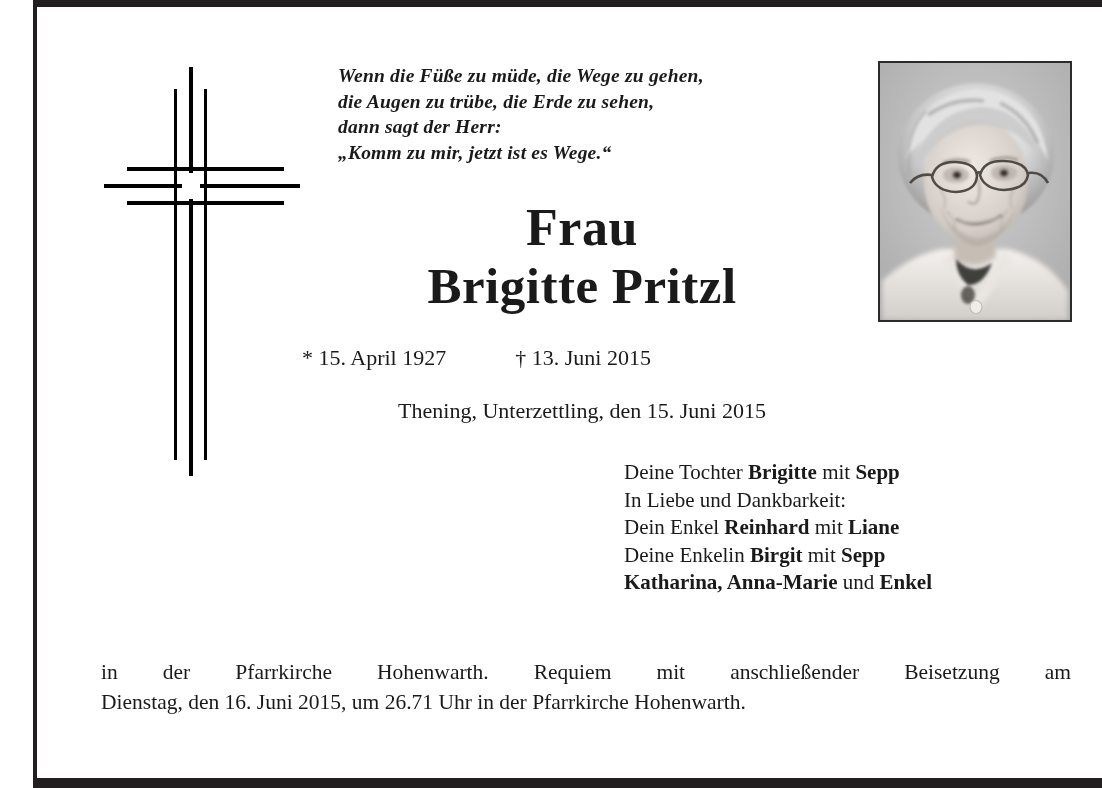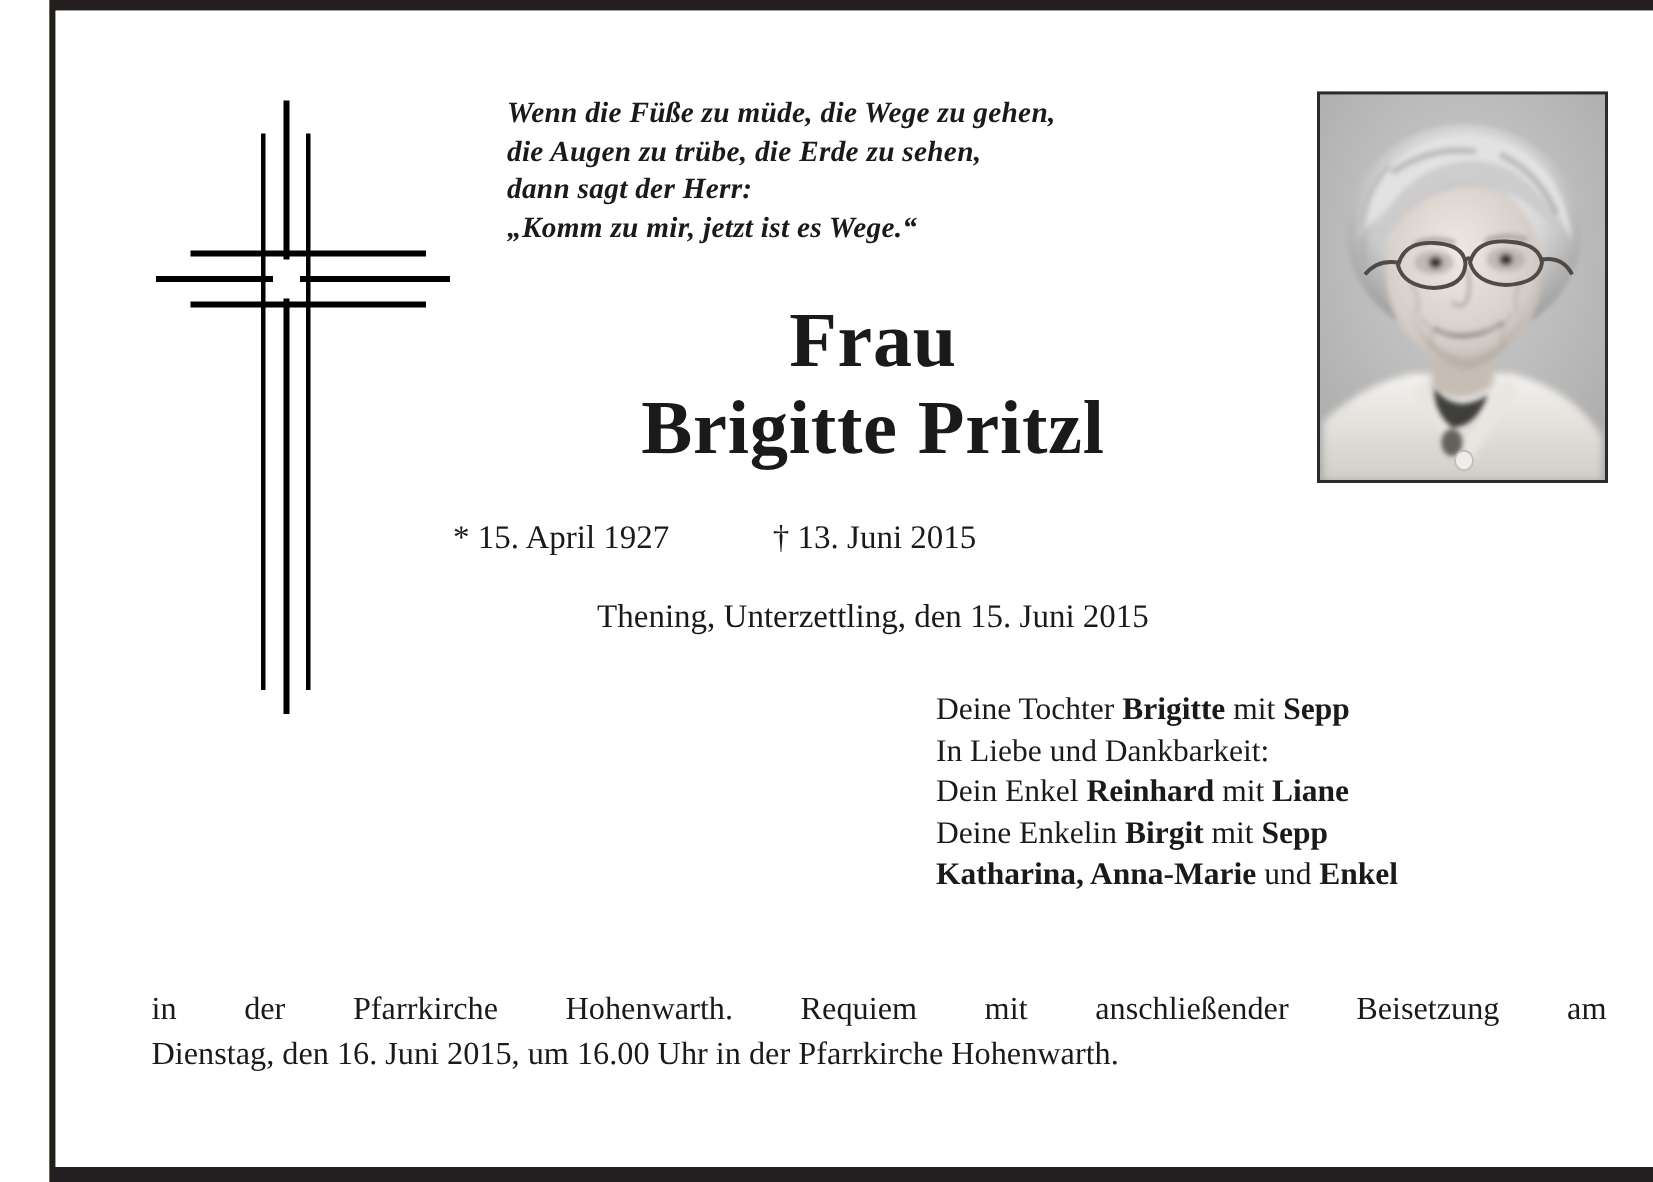--- a/index.html
+++ b/index.html
@@ -298,17 +298,17 @@
       </div>
 
 
       <div class="fl">
         <b>Katharina, Anna-Marie</b><span> und </span><b>Enkel</b>
       </div>
     </div>
 
     <div class="closing">
       <span class="j2">in der Pfarrkirche Hohenwarth. Requiem mit anschließender Beisetzung am</span>
-      <span class="j3">Dienstag, den 16. Juni 2015, um 16.00 Uhr in der Pfarrkirche Hohenwarth.</span>
+      <span class="j3">Dienstag, den 16. Juni 2015, um 26.71 Uhr in der Pfarrkirche Hohenwarth.</span>
     </div>
 
   </div>
 </div>
 
 </body></html>

